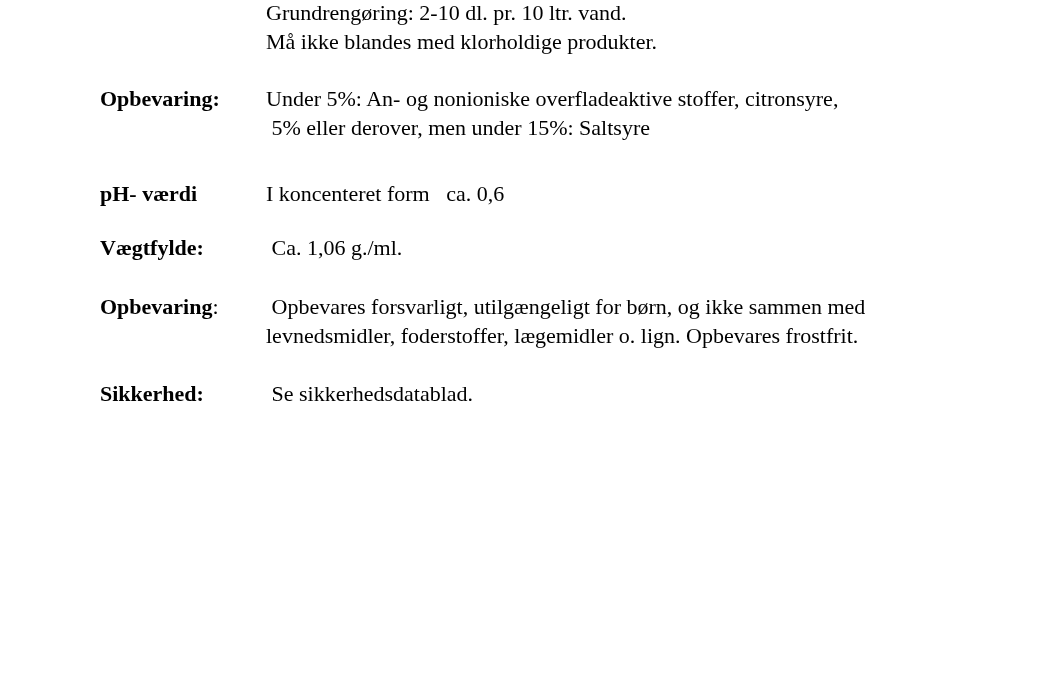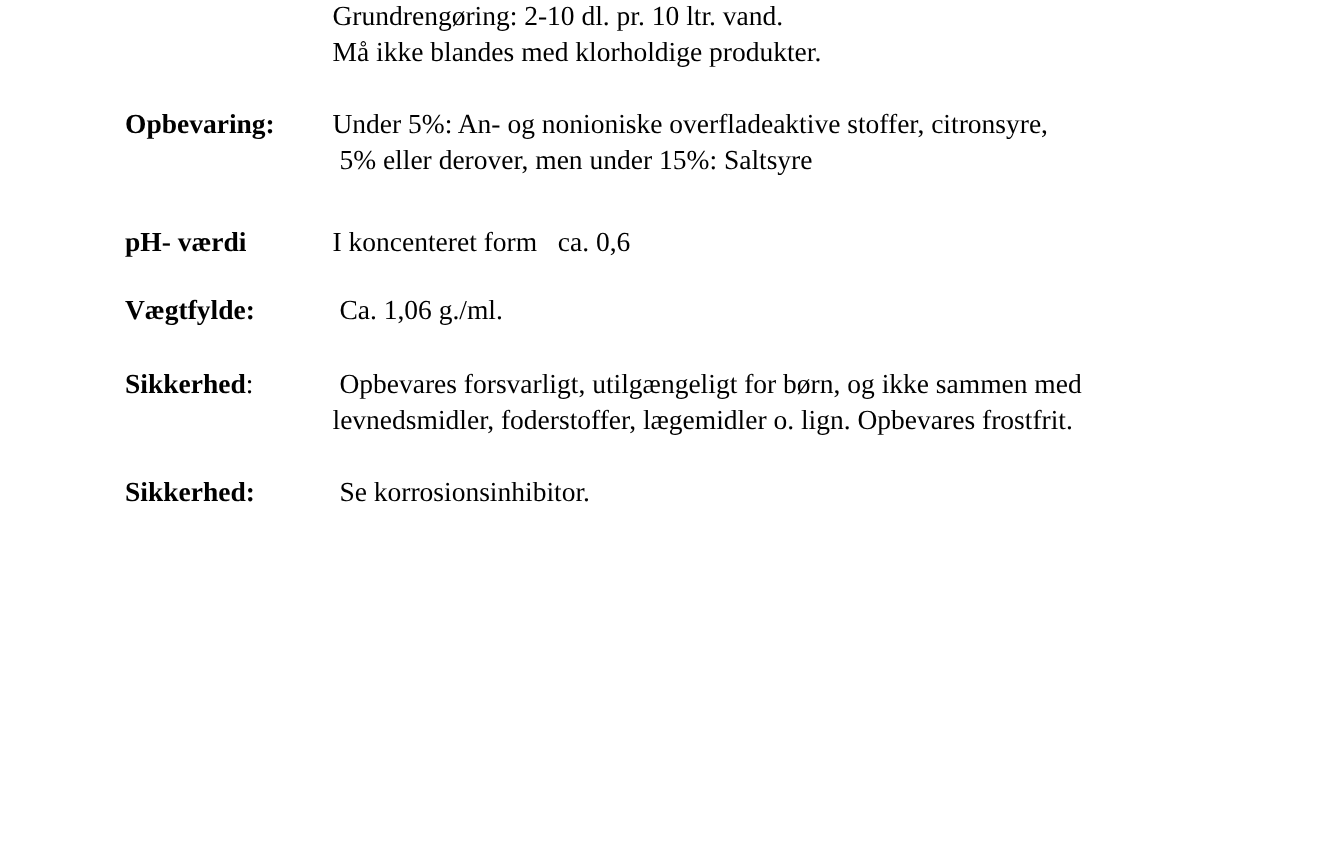--- a/index.html
+++ b/index.html
@@ -75,27 +75,27 @@
   </div>
 
   <div class="row" style="top:233px">
     <div class="label"><span>Vægtfylde:</span><span class="suffix"></span></div>
     <div class="content">
       <div class="line"> Ca. 1,06 g./ml.</div>
     </div>
   </div>
 
   <div class="row" style="top:292px">
-    <div class="label"><span>Sikkerhed</span><span class="suffix">:</span></div>
+    <div class="label"><span>Opbevaring</span><span class="suffix">:</span></div>
     <div class="content">
       <div class="line"> Opbevares forsvarligt, utilgængeligt for børn, og ikke sammen med</div>
       <div class="line">levnedsmidler, foderstoffer, lægemidler o. lign. Opbevares frostfrit.</div>
     </div>
   </div>
 
   <div class="row" style="top:379px">
     <div class="label"><span>Sikkerhed:</span><span class="suffix"></span></div>
     <div class="content">
-      <div class="line"> Se korrosionsinhibitor.</div>
+      <div class="line"> Se sikkerhedsdatablad.</div>
     </div>
   </div>
 
 </div>
 
 </body></html>

